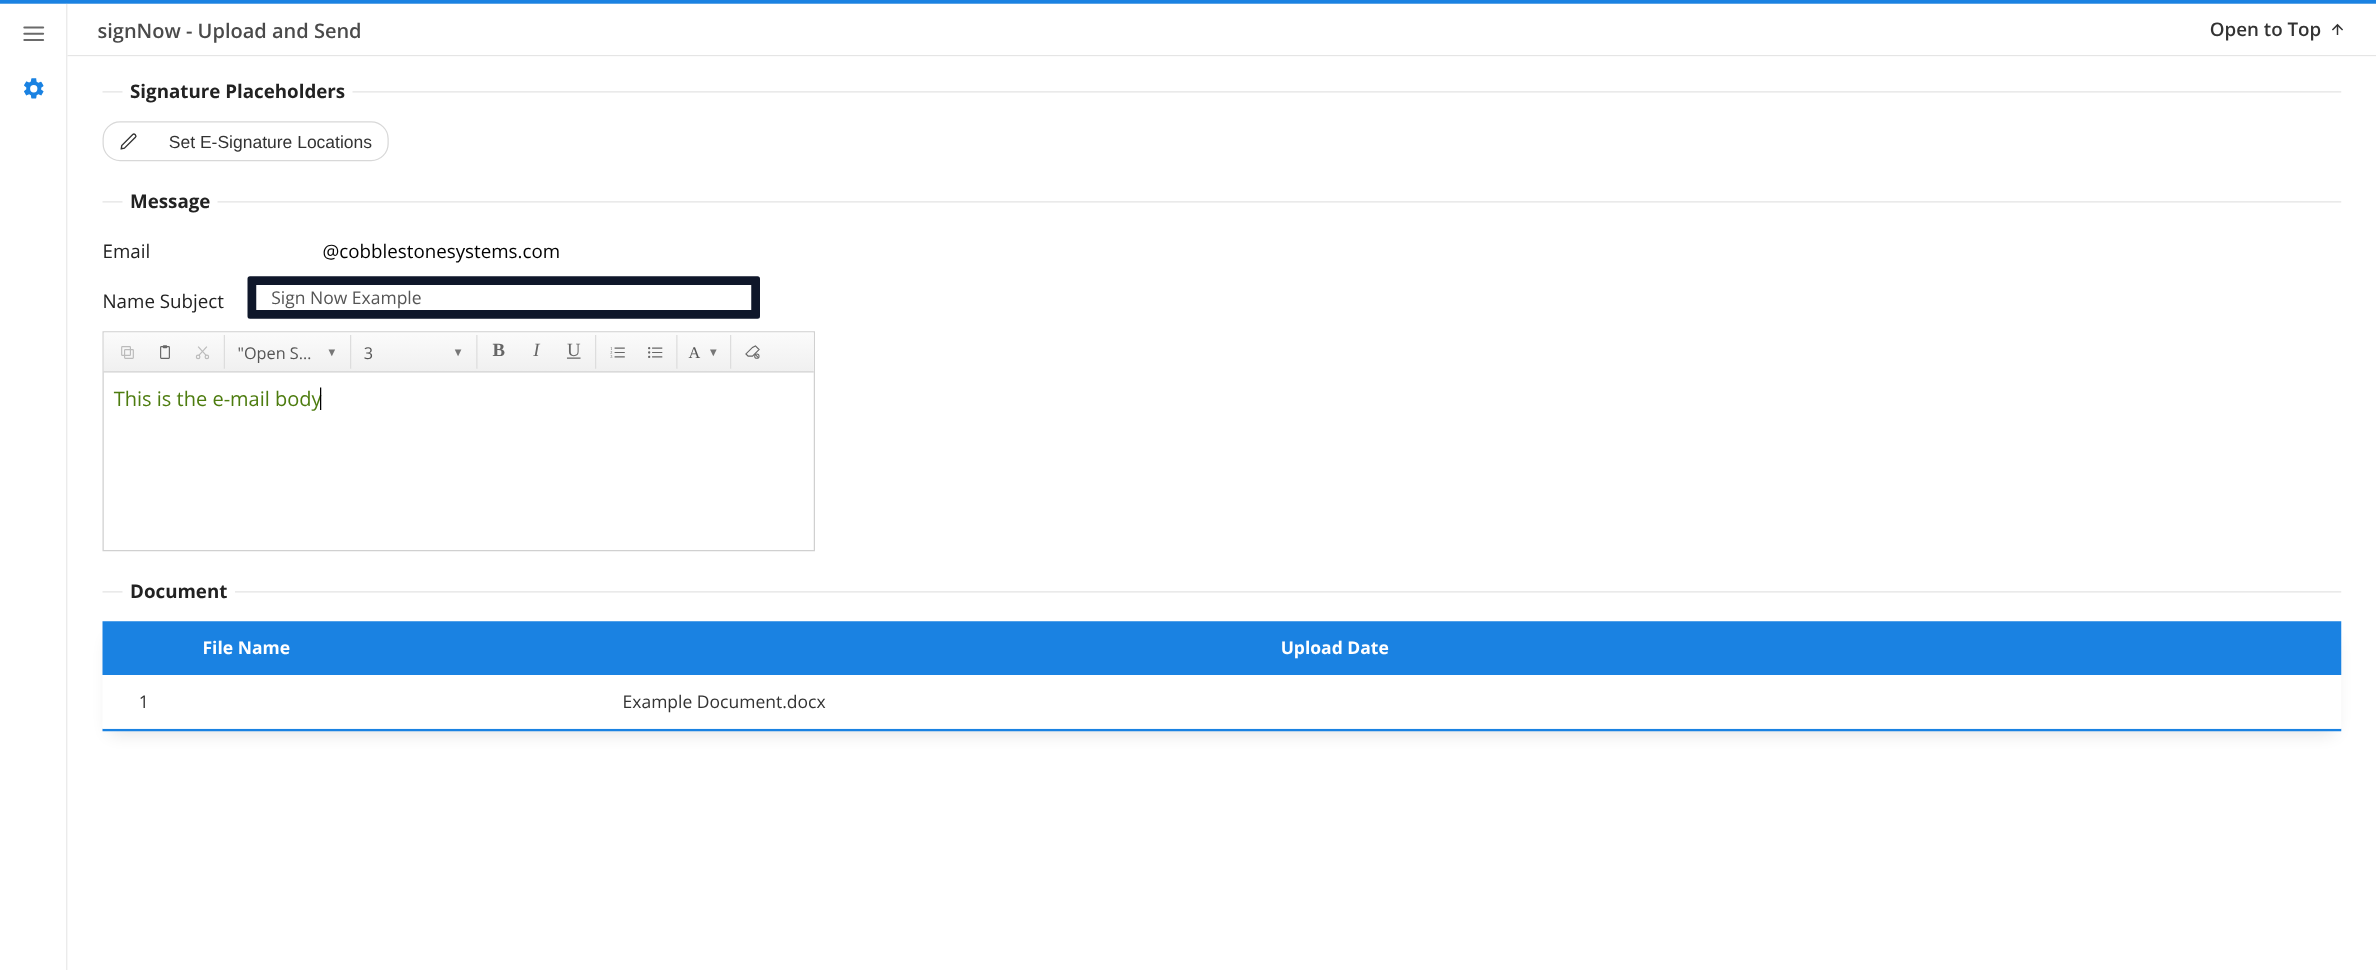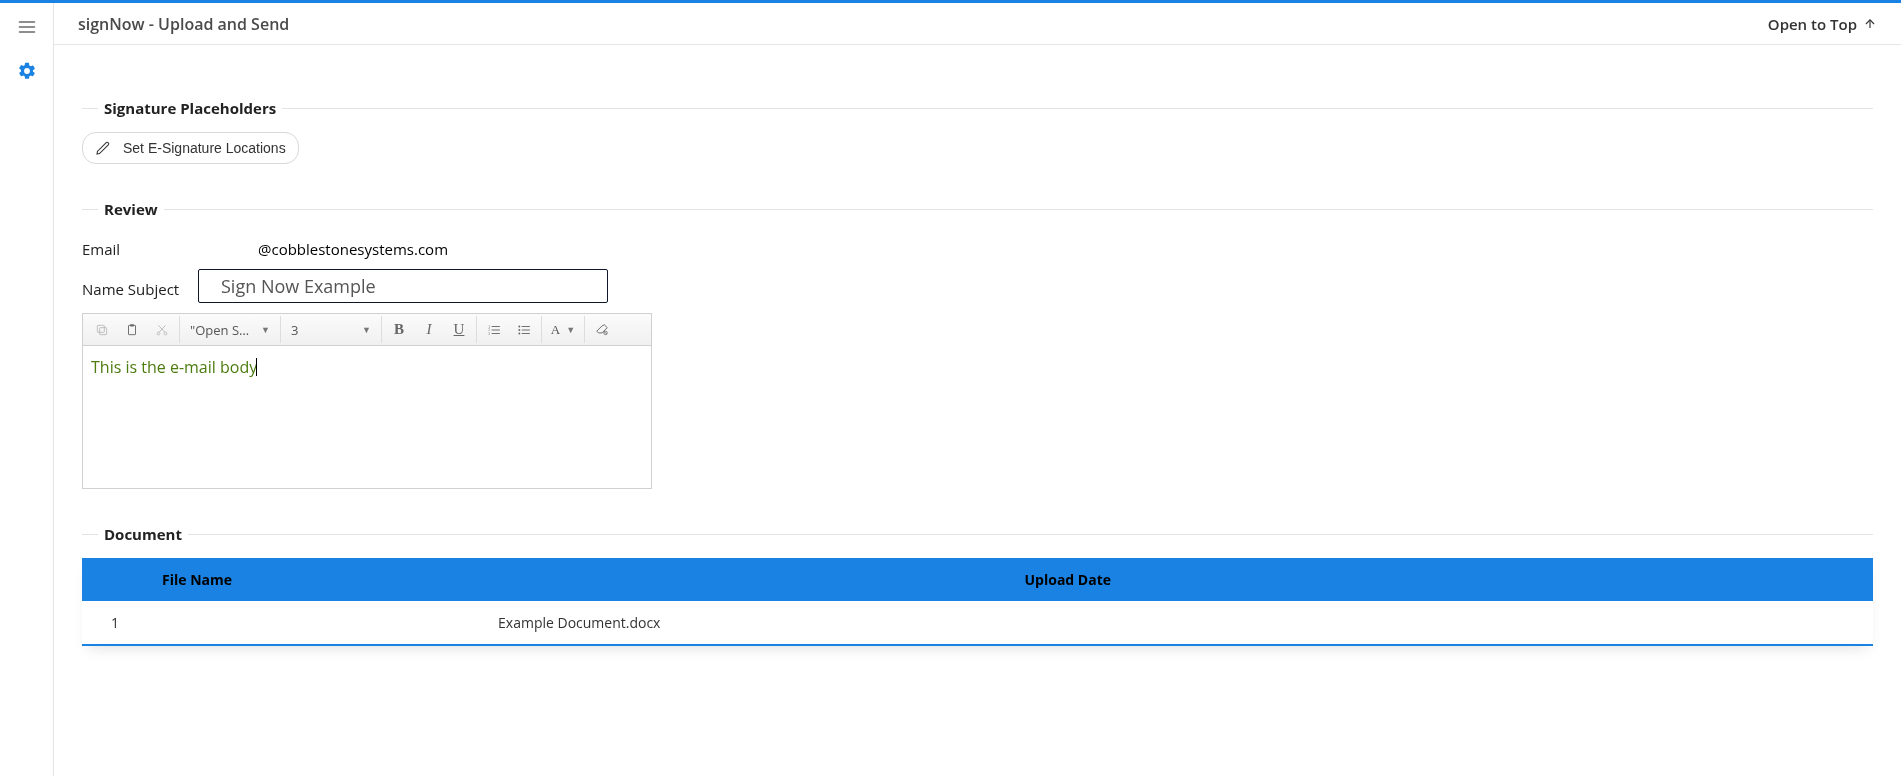--- a/index.html
+++ b/index.html
@@ -14,33 +14,33 @@
   
   .main { flex:1; display:flex; flex-direction:column; min-width:0; }
   .topbar { height:42px; background:#fff; border-bottom:1px solid #e5e5e5; display:flex; align-items:center; padding:0 24px; box-shadow: 0 1px 0 rgba(0,0,0,0.02); }
   .title { font-weight:600; color:#4a4a4a; flex:1; font-size:16px; }
   .backtop { font-weight:600; color:#333; cursor:pointer; display:flex; align-items:center; gap:6px; font-size:15px; }
   .backtop svg { width:14px; height:14px; stroke:#333; stroke-width:2; fill:none; }
 
   .content { flex:1; padding: 18px 28px 30px 28px; overflow:auto; background:#fff; }
 
   .fieldset { margin-bottom: 22px; }
-  .legend-row { position:relative; height:20px; margin-bottom:14px;margin-top:35px; }
+  .legend-row { position:relative; height:20px; margin-bottom:14px; }
   .legend-row::before { content:""; position:absolute; left:0; right:0; top:50%; height:1px; background:#e3e3e3; }
   .legend-row .legend { position:relative; background:#fff; display:inline-block; margin-left:16px; padding:0 6px; font-weight:700; font-size:15px; color:#222; }
 
-  .btn { display:inline-flex; align-items:center; gap:12px; border:1px solid #d8d8d8; background:#fff; border-radius:14px; padding:7px 12px; cursor:pointer; font-size:14px; color:#333; }
+  .btn { display:inline-flex; align-items:center; gap:24px; border:1px solid #d8d8d8; background:#fff; border-radius:14px; padding:7px 12px; cursor:pointer; font-size:14px; color:#333; }
   .btn svg { width:16px; height:16px; }
 
   .formrow { display:flex; align-items:flex-start; margin-bottom:10px; }
   .formrow.align-center { align-items:center; }
   .formlabel { width:116px; padding-top:6px; color:#222; font-size:15px; }
   .formctrl { flex: 0 0 auto; }
 
-  .text-input { width:410px; height:34px; border:1px solid #0f172a; border-radius:2px; padding:4px 22px; font-size:18px; color:#555; font-family:inherit; }
+  .text-input { width:410px; height:34px; border:7px solid #0f172a; border-radius:2px; padding:4px 12px; font-size:14px; color:#555; font-family:inherit; }
   .static-text { padding-top:6px; font-size:15px; color:#000000; }
 
   
   .editor { width:570px; border:1px solid #d0d0d0; background:#fff; }
   .toolbar { display:flex; align-items:stretch; border-bottom:1px solid #d0d0d0; background:linear-gradient(#fbfbfb,#f0f0f0); height:32px; padding:2px; }
   .tgroup { display:flex; align-items:stretch; padding:0 2px; }
   .tgroup + .tgroup { border-left:1px solid #ddd; }
   .tbtn { width:30px; display:flex; align-items:center; justify-content:center; color:#666; cursor:pointer; background:transparent; border:none; font-family: Georgia, serif; font-size:15px; }
   .tbtn.disabled { color:#bbb; cursor:default; }
   .tbtn svg { width:14px; height:14px; fill:#777; }
@@ -48,21 +48,21 @@
   .tselect { display:flex; align-items:center; padding:0 8px; min-width:0; color:#555; font-size:13px; gap:6px; cursor:pointer; }
   .tselect .caret { font-size:9px; color:#777; }
   .tselect.font { width:96px; }
   .tselect.size { width:96px; }
   .tselect .lbl { white-space:nowrap; overflow:hidden; text-overflow:ellipsis; flex:1; }
   .editor-body { min-height:142px; padding:10px 8px; font-size:16px; color:#4d7c0f; outline:none; }
   .cursor-bar { display:inline-block; width:1px; height:18px; background:#000; vertical-align:-3px; margin-left:-1px; }
 
   
   .doc-card { border-bottom:2px solid #1a82e2; box-shadow: 0 8px 14px -6px rgba(0,0,0,0.12); margin-top:12px; }
-  .thead { background:#1a82e2; color:#000000; display:flex; font-weight:700; font-size:14px; }
+  .thead { background:#1a82e2; color:#ffffff; display:flex; font-weight:700; font-size:14px; }
   .thead .th { padding:12px 14px; }
   .th-idx { width:66px; }
   .th-name { flex:1; }
   .th-date { flex:1; }
   .tbody { background:#fff; }
   .trow { display:flex; align-items:center; font-size:14px; color:#333; }
   .trow .td { padding:12px 14px; }
   .td-idx { width:66px; text-align:center; }
   .td-name { flex:1;text-align:center; }
   .td-date { flex:1; }
@@ -109,21 +109,21 @@
       <button class="btn">
         <svg viewBox="0 0 24 24">
             <path fill="none" stroke="#333" stroke-width="1.6" d="M3 21l3.8-.6L20 7.2a2 2 0 0 0 0-2.8l-.4-.4a2 2 0 0 0-2.8 0L3.6 17.2 3 21z"></path>
           </svg>
         <span>Set E-Signature Locations</span>
       </button>
     </div>
 
     <div class="fieldset">
       <div class="legend-row">
-        <span class="legend">Review</span>
+        <span class="legend">Message</span>
       </div>
 
       <div class="formrow align-center">
         <div class="formlabel">Email</div>
         <div class="formctrl static-text" style="padding-left:60px;">@cobblestonesystems.com</div>
       </div>
 
       <div class="formrow align-center">
         <div class="formlabel">Name Subject</div>
         <div class="formctrl">

